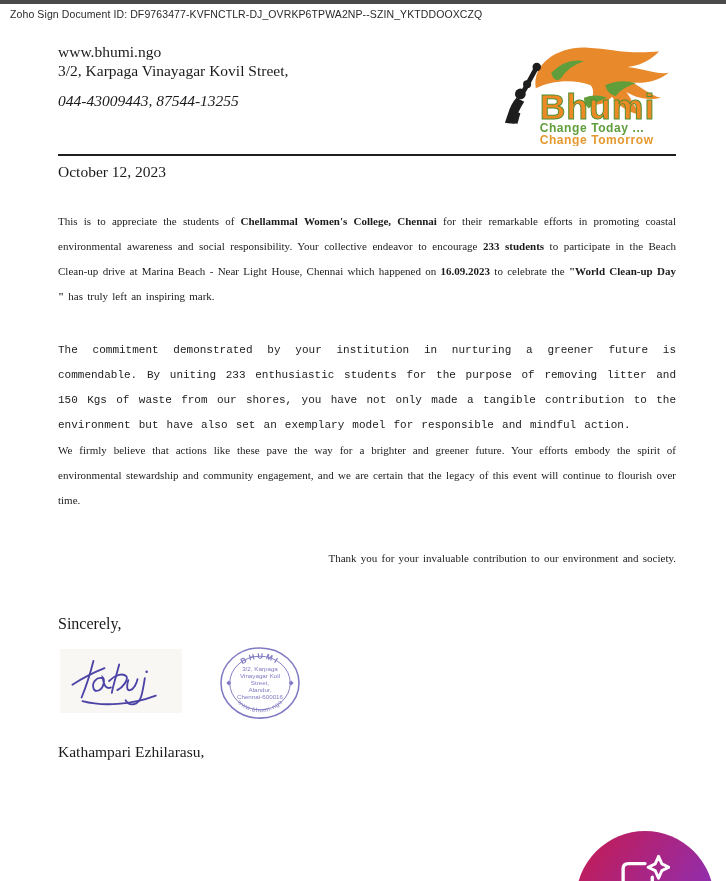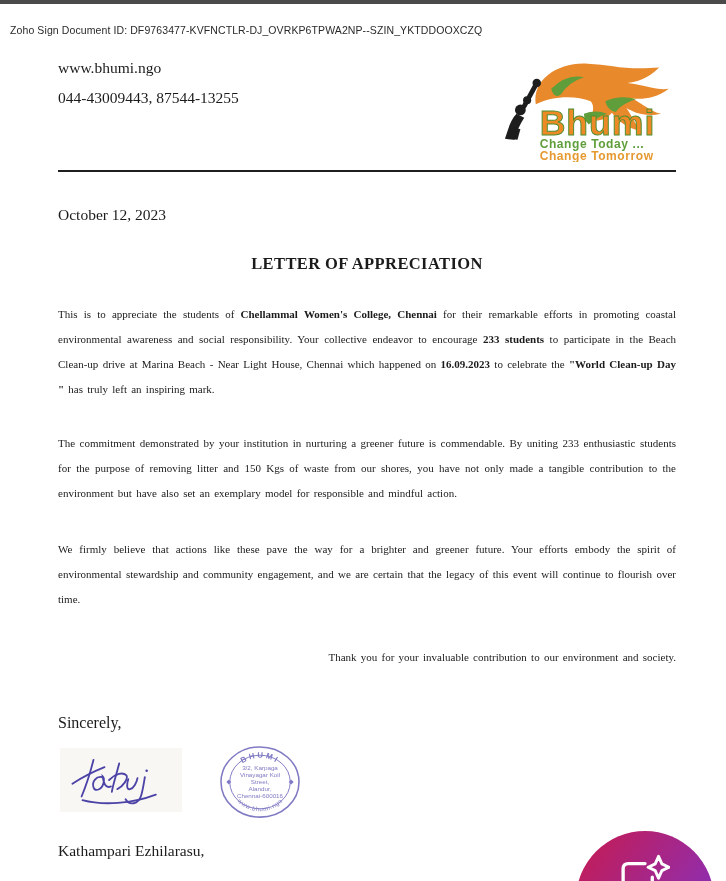--- a/index.html
+++ b/index.html
@@ -2,42 +2,42 @@
 <html><head>
 <meta charset="utf-8">
 <style>
   html,body{margin:0;padding:0;}
   body{
     width:726px;height:881px;overflow:hidden;position:relative;
     background:#ffffff;font-family:"Liberation Serif",serif;color:#1b1b1b;
   }
   .top-strip{height:4px;background:#4a4a4a;width:100%;}
   .zoho-bar{
-    padding:20px 0 2px 10px;font-family:"Liberation Sans",sans-serif;
+    padding:4px 0 2px 10px;font-family:"Liberation Sans",sans-serif;
     font-size:10.5px;color:#2a2a2a;letter-spacing:0.1px;
   }
   .doc{padding:0 50px 0 58px;}
   .header-row{display:flex;justify-content:space-between;margin-top:20px;}
   .contact{font-size:15.5px;line-height:19px;}
-  .contact .phone{margin-top:11px;}
+  .contact .phone{margin-top:11px;font-style:italic;}
   .logo-wrap{margin-top:-2px;}
   .rule{border:none;border-top:2.5px solid #1f1f1f;margin:4px 0 0 0;}
-  .meta-row{display:flex;justify-content:space-between;margin-top:34px;font-size:15.5px;}
+  .meta-row{display:flex;justify-content:space-between;margin-top:7px;font-size:15.5px;}
   .meta-row .reg{white-space:pre;}
   .title{
     text-align:center;font-weight:bold;font-size:16.5px;margin-top:30px;
     letter-spacing:0.4px;
   }
   .para{
     font-size:11px;line-height:25px;text-align:justify;margin:0;
     word-spacing:1.5px;
   }
   .p1{margin-top:28px;}
-  .p2{margin-top:29px;}
-  .p3{margin-top:31px;}
+  .p2{margin-top:29px;font-family:Liberation Mono, monospace;}
+  .p3{}
   .p4{margin-top:33px;text-align:right;}
   .closing{font-size:16px;margin-top:44px;}
   .sig-row{display:flex;align-items:flex-start;margin-top:16px;}
   .sig-img{
     background:#f8f7f4;width:122px;height:64px;margin-left:2px;
     display:flex;align-items:center;justify-content:center;
   }
   .stamp-wrap{margin-left:34px;margin-top:-4px;}
   .signatory{font-size:15.5px;margin-top:12px;line-height:26px;}
   .fab{
@@ -53,20 +53,21 @@
 
 <div class="top-strip"></div>
 
 <div class="zoho-bar">Zoho Sign Document ID: DF9763477-KVFNCTLR-DJ_OVRKP6TPWA2NP--SZIN_YKTDDOOXCZQ</div>
 
 <div class="doc">
 
   <div class="header-row">
     <div class="contact">
       <div>www.bhumi.ngo</div>
+      <div>3/2, Karpaga Vinayagar Kovil Street,</div>
       <div class="phone">044-43009443, 87544-13255</div>
     </div>
 
     <div class="logo-wrap">
       <svg width="186" height="106" viewBox="0 0 190 110">
 
         <path fill="#E8892B" d="M46,50 C42,24 70,6 100,8 C124,9 138,15 174,12
              C162,24 150,27 141,28
              C160,30 172,36 184,34
              C170,45 155,45 146,44
@@ -98,21 +99,20 @@
       </svg>
     </div>
   </div>
 
   <hr class="rule">
 
   <div class="meta-row">
     <span>October 12, 2023</span>
   </div>
 
-  <div class="title">LETTER OF APPRECIATION</div>
 
   <p class="para p1"><span>This is to appreciate the students of </span><b>Chellammal Women's College, Chennai</b><span> for their remarkable efforts in promoting coastal environmental awareness and social responsibility. Your collective endeavor to encourage </span><b>233 students</b><span> to participate in the Beach Clean-up drive at Marina Beach - Near Light House, Chennai which happened on </span><b>16.09.2023</b><span> to celebrate the </span><b>"World Clean-up Day "</b><span> has truly left an inspiring mark.</span></p>
   <p class="para p2"><span>The commitment demonstrated by your institution in nurturing a greener future is commendable. By uniting 233 enthusiastic students for the purpose of removing litter and 150 Kgs of waste from our shores, you have not only made a tangible contribution to the environment but have also set an exemplary model for responsible and mindful action.</span></p>
   <p class="para p3"><span>We firmly believe that actions like these pave the way for a brighter and greener future. Your efforts embody the spirit of environmental stewardship and community engagement, and we are certain that the legacy of this event will continue to flourish over time.</span></p>
   <p class="para p4"><span>Thank you for your invaluable contribution to our environment and society.</span></p>
 
   <div class="closing">Sincerely,</div>
 
   <div class="sig-row">
     <div class="sig-img">

